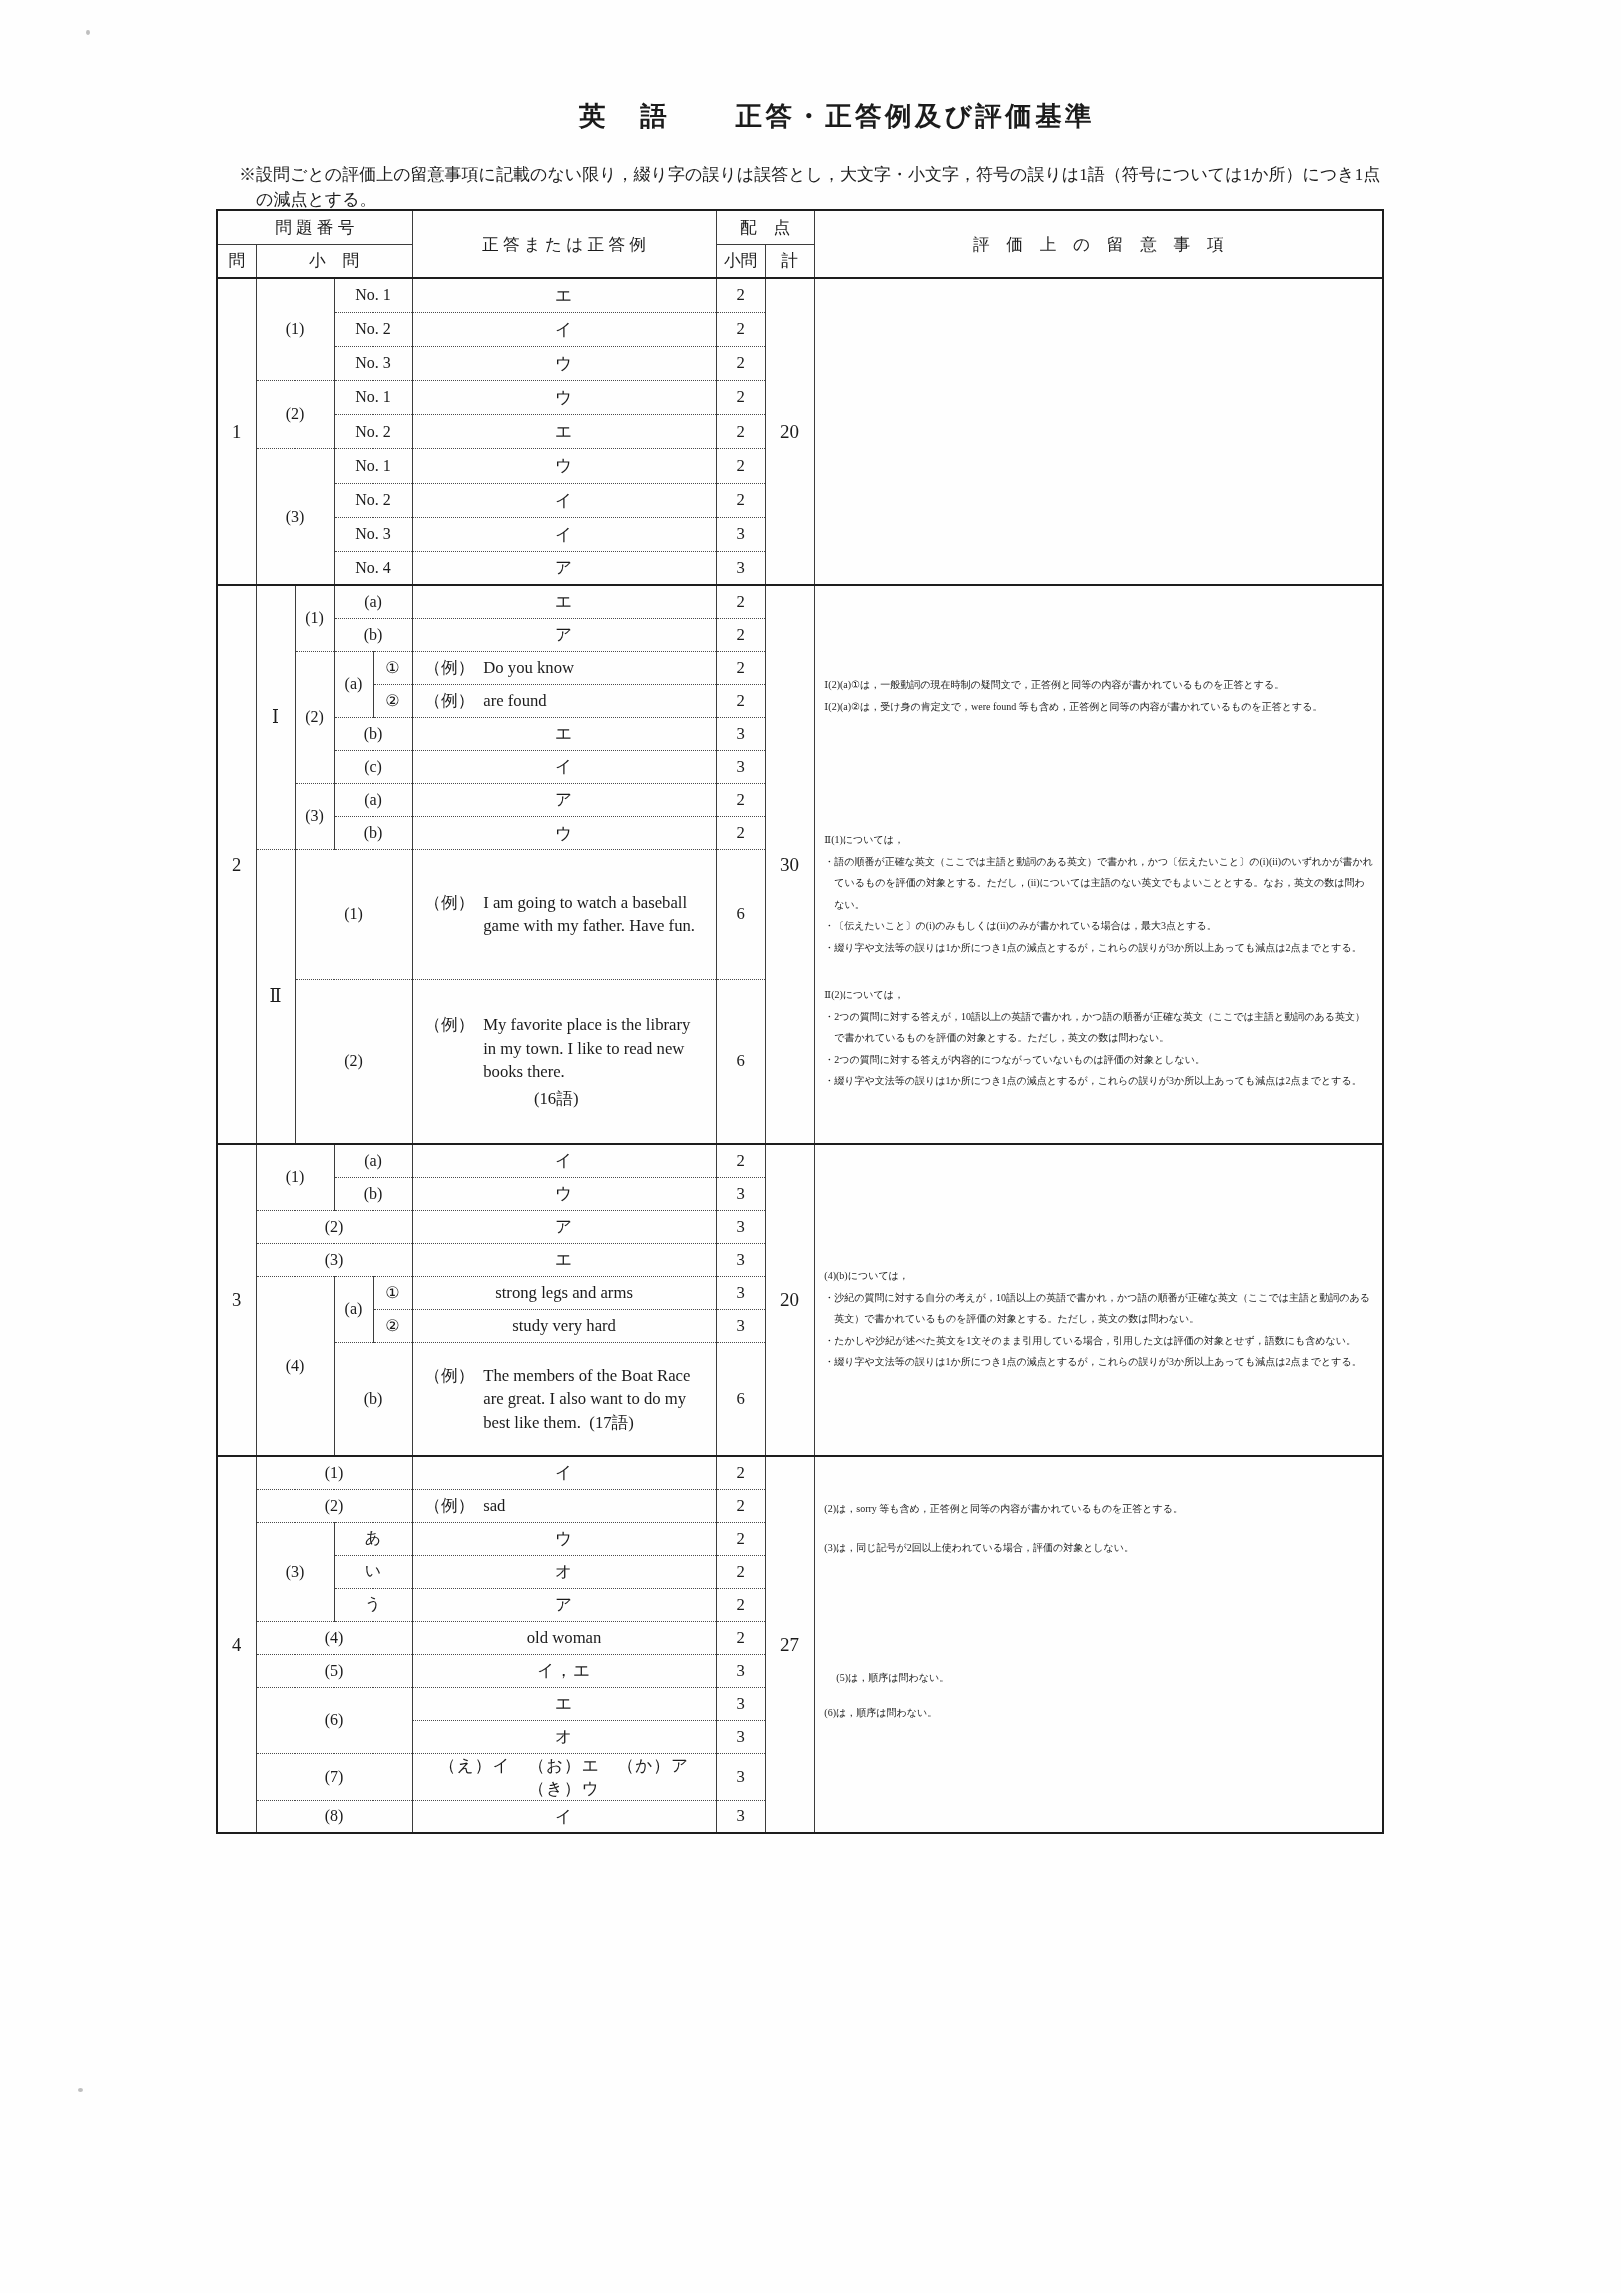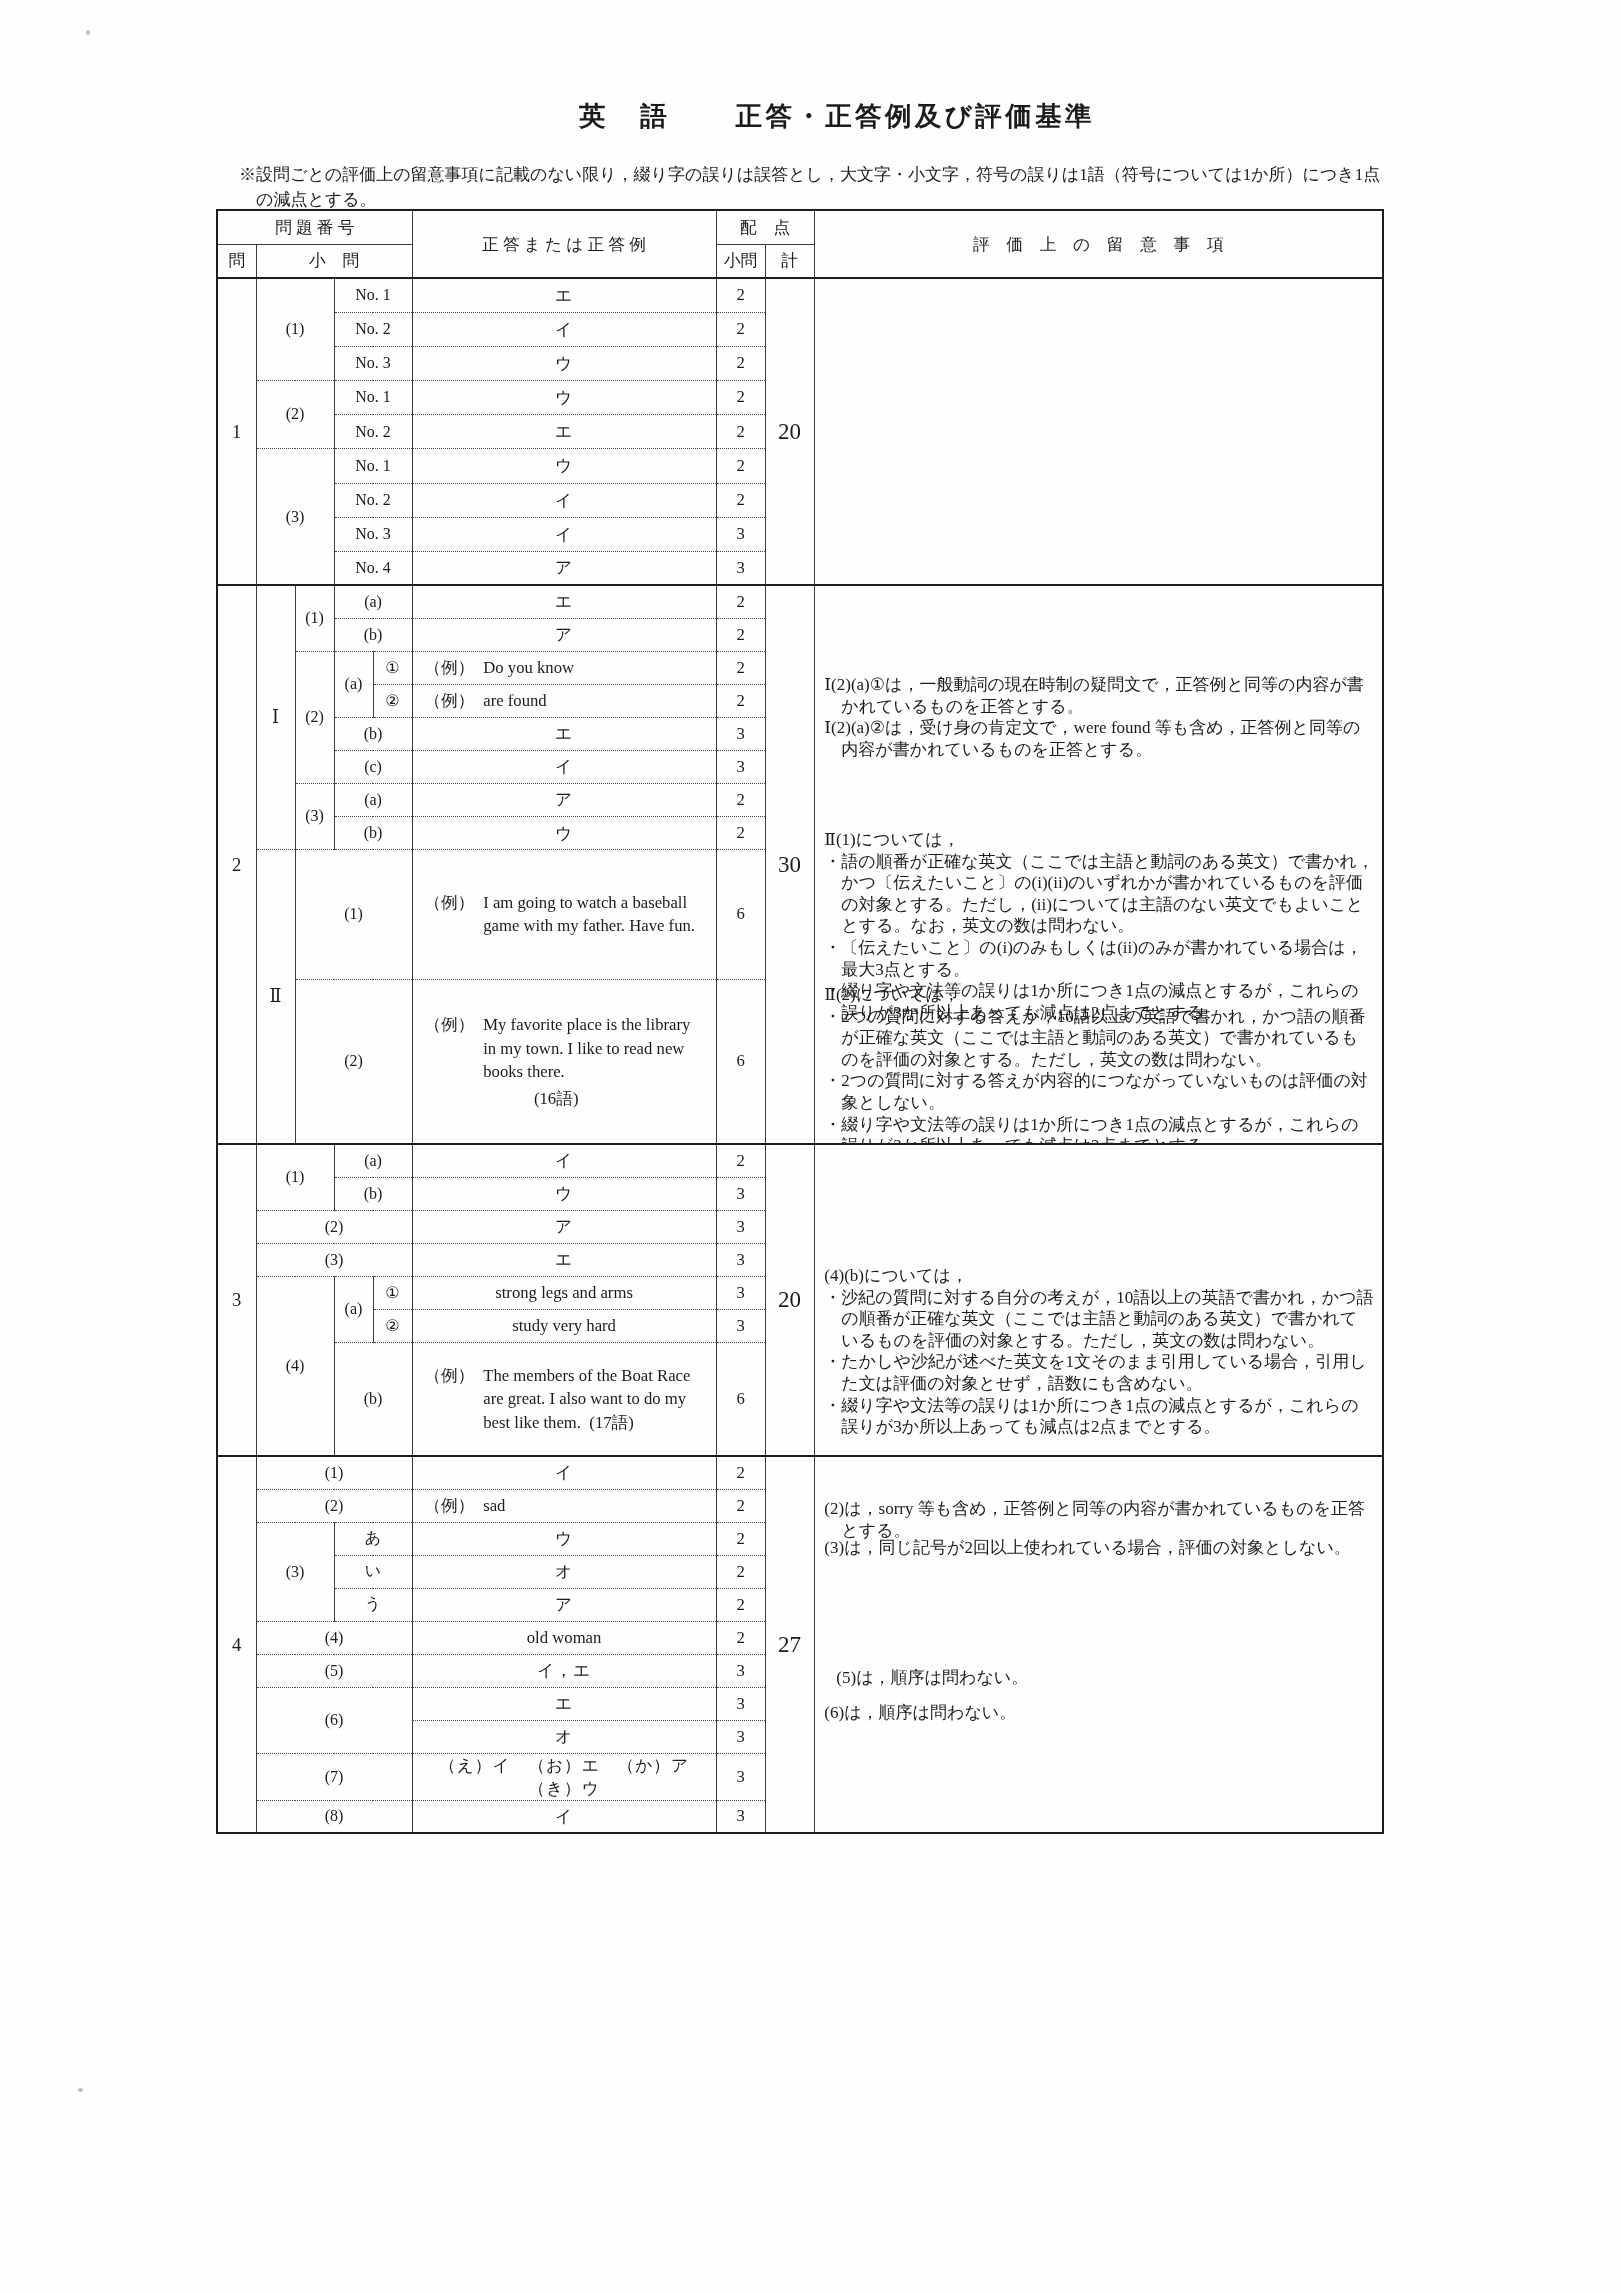--- a/index.html
+++ b/index.html
@@ -37,33 +37,33 @@
   .answer-table td {
     border-left:1px solid #3c3c3c;
     border-top:1px dotted #4a4a4a;
     text-align:center; vertical-align:middle;
     padding:0; font-size:16.7px; overflow:hidden;
   }
   .answer-table tr.head td { border-top:1px solid #3c3c3c; font-size:16.7px; }
   .answer-table tr.qs td { border-top:2px solid #1d1d1d; }
   td.mon { font-size:18.6px; }
   td.sec { font-size:17.6px; }
-  td.total { font-size:23px; }
+  td.total { font-size:19px; }
   td.glabel, td.sublabel, td.sslabel { font-size:16px; }
   td.anscell { font-size:16.7px; letter-spacing:1px; }
   td.exc { text-align:left; letter-spacing:0; }
   .ex { display:flex; align-items:flex-start; text-align:left; padding:2.9px 9.8px 2.9px 11.8px; line-height:23.5px; }
   .ex .pre { white-space:nowrap; margin-right:8.8px; flex:0 0 auto; }
   .ex .bd { flex:1; }
   .cnt-right { text-align:center; padding:0 15.7px 2px 0; line-height:23.5px; }
   td.notes-cell { vertical-align:top; text-align:left; }
   .notes-box { position:relative; width:100%; }
   .nb-q1 { height:305px; } .nb-q2 { height:557px; } .nb-q3 { height:310px; } .nb-q4 { height:363px; }
   .nblock { position:absolute; left:9.8px; right:7.8px; }
-  .nblock p { margin:0; padding-left:1em; text-indent:-1em; font-size:17px; line-height:21.6px; }
+  .nblock p { margin:0; padding-left:1em; text-indent:-1em; font-size:10px; line-height:21.6px; }
   .nb-a { top:88px; } .nb-b { top:243px; } .nb-c { top:398px; }
   .nb3-a { top:120px; }
   .nb4-a { top:41px; } .nb4-b { top:80px; } .nb4-c { top:210px;margin-left:12px; } .nb4-d { top:245px; }
 </style>
 </head>
 <body>
 
 <div class="artifact dot1"></div>
 <div class="artifact dot2"></div>
 

